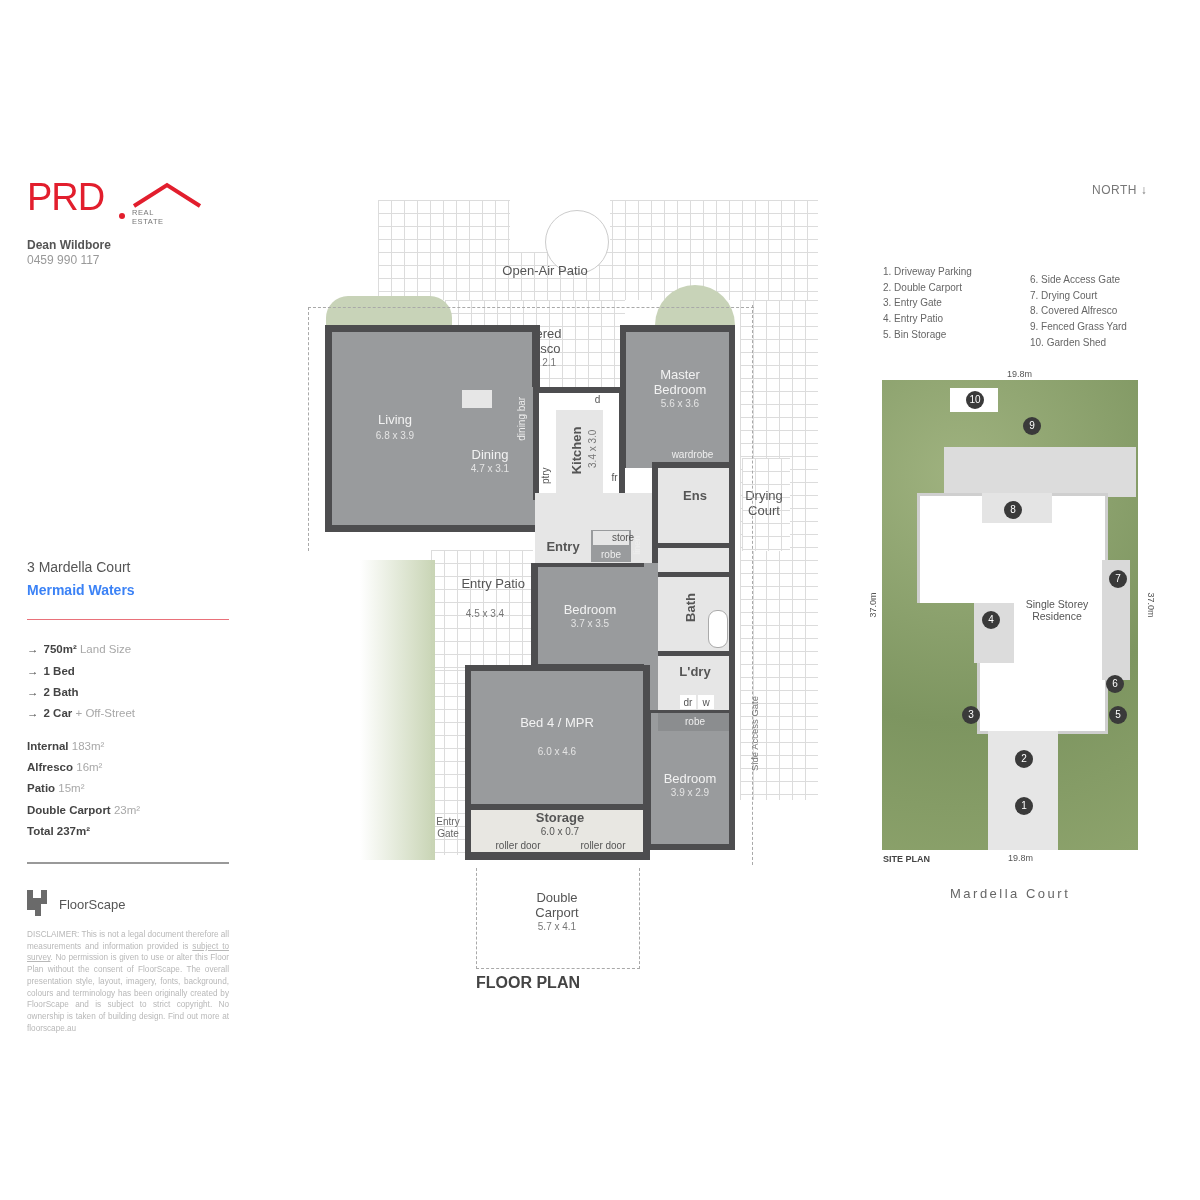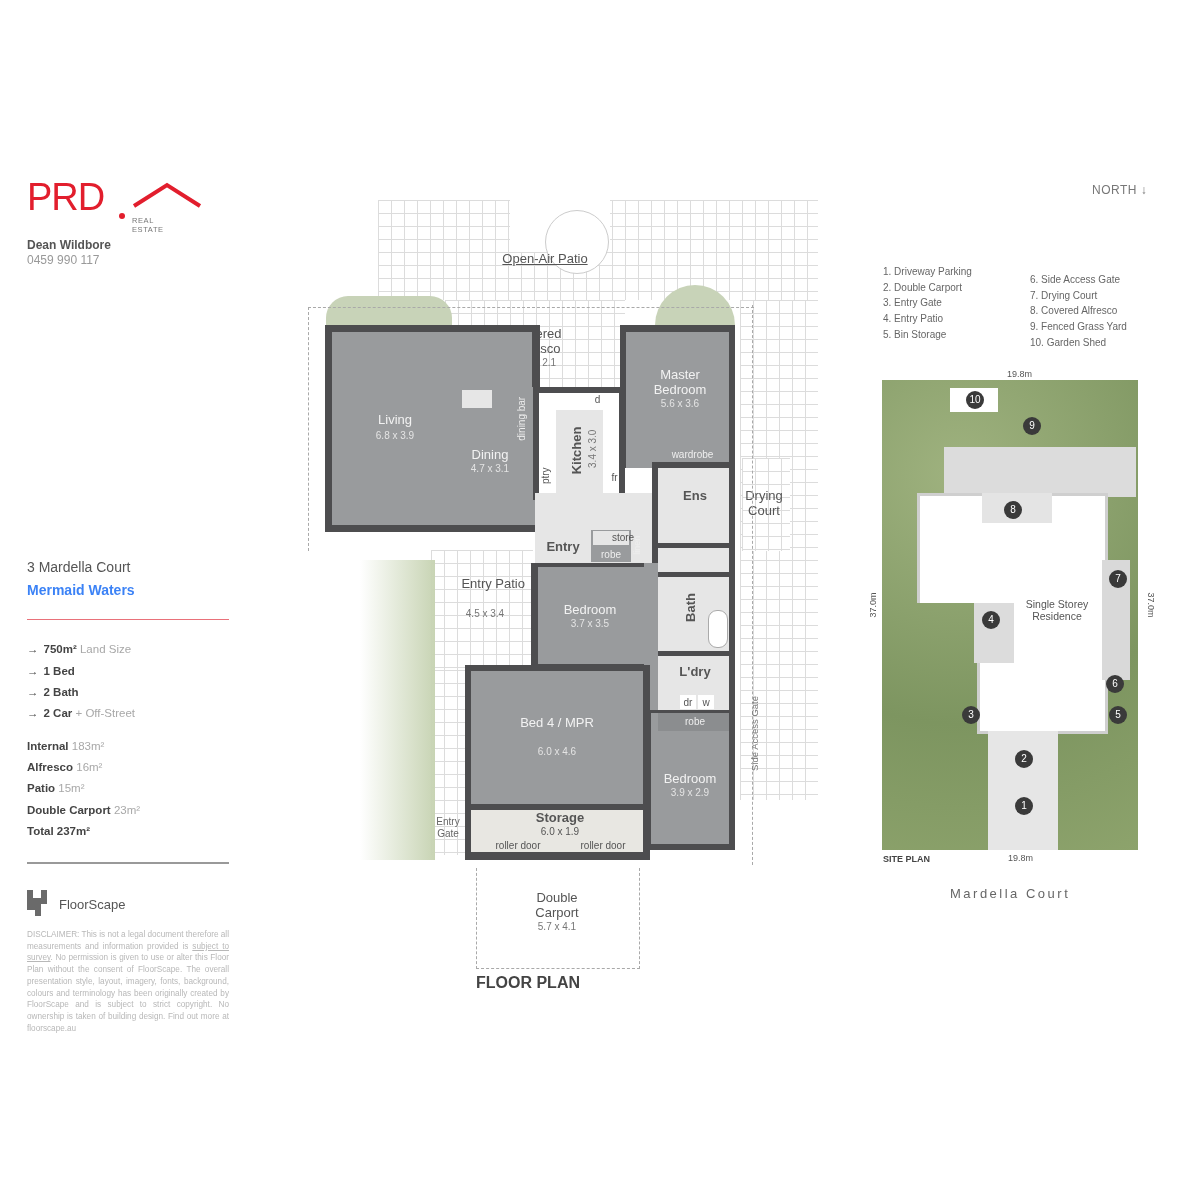--- a/index.html
+++ b/index.html
@@ -3,21 +3,21 @@
 <meta charset="utf-8">
 <style>
   html,body{margin:0;padding:0;background:#ffffff;}
   body{width:1200px;height:1200px;position:relative;overflow:hidden;font-family:"Liberation Sans","DejaVu Sans",sans-serif;color:#4a4a4a;}
   .abs{position:absolute;}
   
   .logo{left:27px;top:180px;width:150px;height:40px;}
   .logo-prd{position:absolute;left:0;top:-3px;font-size:38px;font-weight:400;color:#e21e2d;letter-spacing:-1px;line-height:40px;}
   .logo-dot{position:absolute;left:92px;top:33px;width:6px;height:6px;border-radius:50%;background:#e21e2d;}
   .logo-roof{position:absolute;left:105px;top:2px;}
-  .logo-re{position:absolute;left:105px;top:36px;font-size:7.5px;letter-spacing:0.6px;color:#777;}
+  .logo-re{position:absolute;left:105px;top:28px;font-size:7.5px;letter-spacing:0.6px;color:#777;}
   .agent-name{left:27px;top:238px;font-size:12px;font-weight:600;color:#555;}
   .agent-phone{left:27px;top:253px;font-size:12px;color:#999;}
   .addr1{left:27px;top:559px;font-size:14px;color:#555;}
   .addr2{left:27px;top:582px;font-size:14px;font-weight:600;color:#3b82f6;}
   .red-rule{left:27px;top:619px;width:202px;height:1px;background:#e9717a;}
   .feat{left:27px;font-size:11.5px;color:#444;font-weight:600;}
   .feat .arrow{margin-right:5px;}
   .feat .muted{color:#a8a8a8;font-weight:400;}
   .area{left:27px;font-size:11.5px;color:#444;font-weight:600;}
   .area .muted{color:#a8a8a8;font-weight:400;}
@@ -88,21 +88,21 @@
 <div class="abs fs-name">FloorScape</div>
 <div class="abs disclaimer"><span>DISCLAIMER: This is not a legal document therefore all measurements and information provided is </span><u>subject to survey</u><span>. No permission is given to use or alter this Floor Plan without the consent of FloorScape. The overall presentation style, layout, imagery, fonts, background, colours and terminology has been originally created by FloorScape and is subject to strict copyright. No ownership is taken of building design. Find out more at floorscape.au</span></div>
 
 <div>
 
   <div class="abs grid" style="left:378px;top:200px;width:440px;height:100px;"></div>
   <div class="abs white" style="left:510px;top:200px;width:100px;height:52px;"></div>
   <div class="abs" style="left:545px;top:210px;width:62px;height:62px;border-radius:50%;border:1px solid #ccc;background:#fff;"></div>
   <div class="abs grid" style="left:740px;top:300px;width:78px;height:500px;"></div>
   <div class="abs grid" style="left:445px;top:300px;width:180px;height:90px;"></div>
-  <div class="lbl dn" style="left:460px;top:252px;width:170px;text-decoration:underline;">Open-Air Patio</div>
+  <div class="lbl dn" style="left:460px;top:264px;width:170px;">Open-Air Patio</div>
   <div class="lbl dn" style="left:497px;top:327px;width:80px;">Covered Alfresco</div>
   <div class="lbl dd" style="left:497px;top:357px;width:80px;">5.8 x 2.1</div>
 
   <div class="abs green" style="left:326px;top:296px;width:126px;height:32px;border-radius:22px 22px 0 0;"></div>
   <div class="abs green" style="left:655px;top:285px;width:80px;height:45px;border-radius:40px 40px 0 0;"></div>
 
   <div class="abs dash" style="left:308px;top:307px;width:445px;height:243px;border-bottom:none;border-right:none;"></div>
 
   <div class="abs wall" style="left:325px;top:325px;width:215px;height:207px;"></div>
   <div class="abs room" style="left:332px;top:332px;width:200px;height:193px;"></div>
@@ -169,21 +169,21 @@
 
   <div class="abs room" style="left:644px;top:563px;width:14px;height:150px;"></div>
 
   <div class="abs wall" style="left:465px;top:665px;width:185px;height:195px;"></div>
   <div class="abs room" style="left:471px;top:671px;width:172px;height:133px;"></div>
   <div class="lbl rn" style="left:517px;top:716px;width:80px;">Bed 4 / MPR</div>
   <div class="lbl rd" style="left:517px;top:746px;width:80px;">6.0 x 4.6</div>
 
   <div class="abs lite" style="left:471px;top:810px;width:172px;height:42px;background:#e8e7e2;"></div>
   <div class="lbl dn" style="left:520px;top:811px;width:80px;font-weight:700;">Storage</div>
-  <div class="lbl dd" style="left:520px;top:826px;width:80px;color:#555;">6.0 x 1.9</div>
+  <div class="lbl dd" style="left:520px;top:826px;width:80px;color:#555;">6.0 x 0.7</div>
   <div class="lbl small-dark" style="left:488px;top:840px;width:60px;">roller door</div>
   <div class="lbl small-dark" style="left:573px;top:840px;width:60px;">roller door</div>
 
   <div class="abs wall" style="left:645px;top:710px;width:90px;height:140px;"></div>
   <div class="abs room" style="left:651px;top:713px;width:78px;height:131px;"></div>
   <div class="abs room" style="left:658px;top:713px;width:71px;height:18px;background:#8b8d8f;"></div>
   <div class="lbl small-light" style="left:665px;top:716px;width:60px;">robe</div>
   <div class="lbl rn" style="left:650px;top:772px;width:80px;">Bedroom</div>
   <div class="lbl rd" style="left:650px;top:787px;width:80px;">3.9 x 2.9</div>
 

